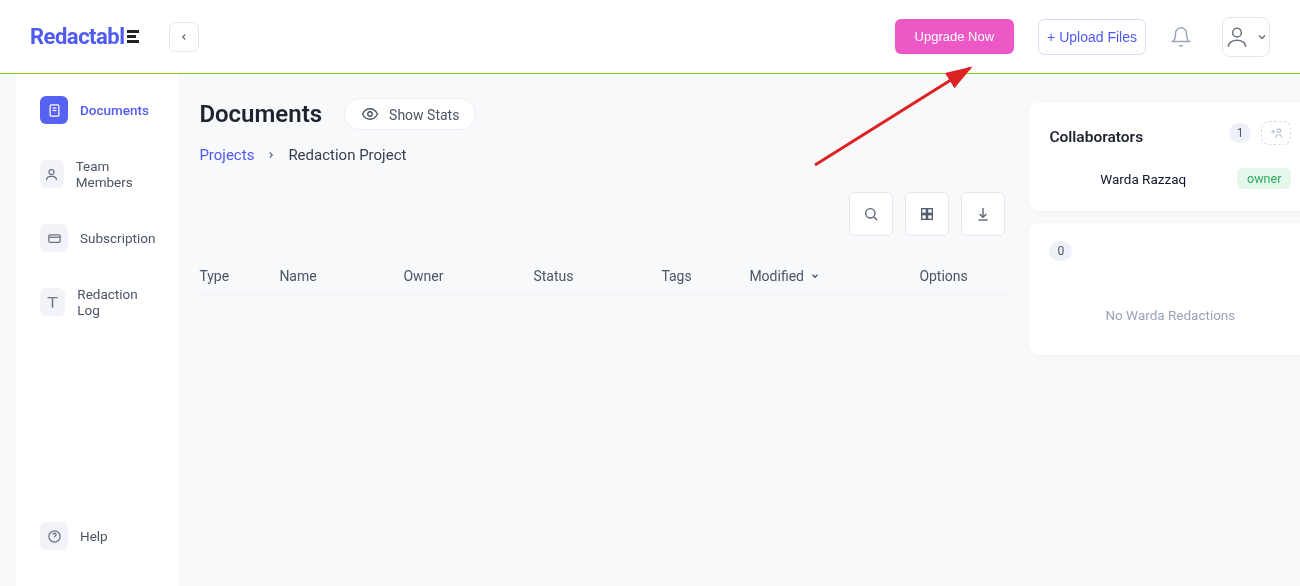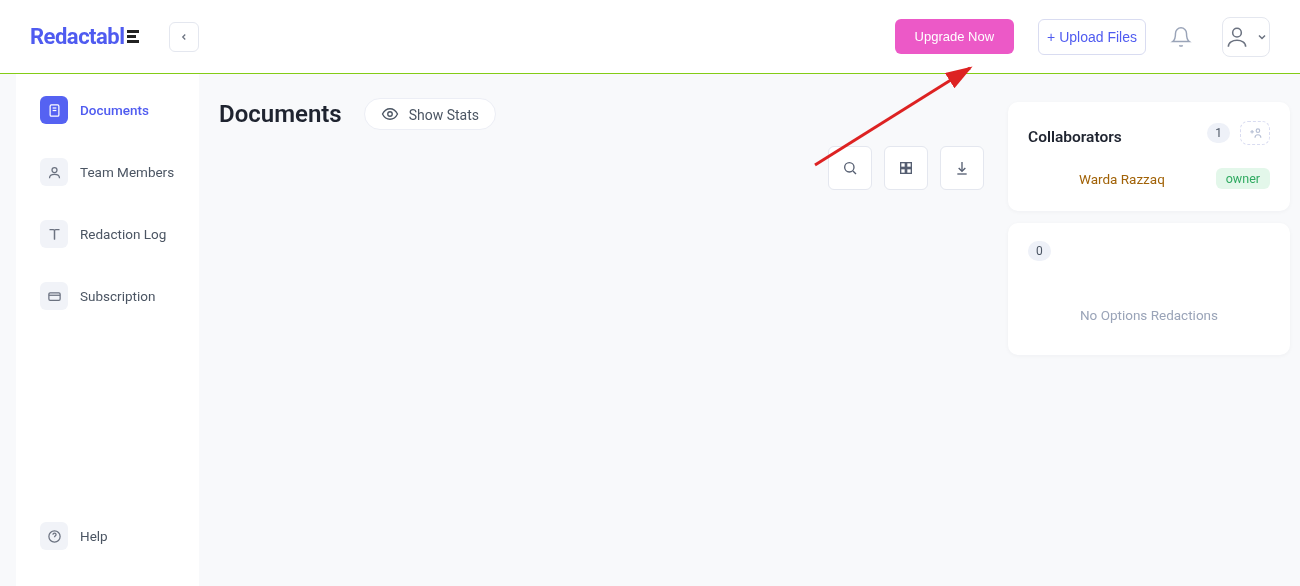--- a/index.html
+++ b/index.html
@@ -233,21 +233,21 @@
     border: 1px dashed #d9dcf1;
     border-radius: 8px;
     display: flex; align-items: center; justify-content: center;
     color: #b6bfd4;
     cursor: pointer;
   }
   .collab-row {
     display: flex; align-items: center;
     font-size: 13.5px;
   }
-  .collab-name { flex: 1; color: #a16207; text-align: center;}
+  .collab-name { flex: 1; color: #0f172a; text-align: center;}
   .owner-tag {
     background: #e3f7ea;
     color: #2faa61;
     border-radius: 6px;
     padding: 3px 10px;
     font-size: 12.5px;
   }
   .recent-empty {
     text-align: center;
     color: #9aa4b8;
@@ -315,34 +315,34 @@
           <svg width="15" height="15" viewBox="0 0 24 24" fill="none" stroke="currentColor" stroke-width="2">
             <circle cx="12" cy="8" r="4"></circle>
             <path d="M4 21c0-4 4-6 8-6s8 2 8 6"></path>
           </svg>
         </span>
       <span class="label">Team Members</span>
     </div>
     <div class="side-item">
       <span class="ibox">
           <svg width="15" height="15" viewBox="0 0 24 24" fill="none" stroke="currentColor" stroke-width="2">
-            <path d="M4 4h6a2 2 0 012 2v14"></path>
-            <path d="M20 4h-6a2 2 0 00-2 2v14"></path>
+            <rect x="3" y="6" width="18" height="12" rx="2"></rect>
+            <line x1="3" y1="10" x2="21" y2="10"></line>
           </svg>
         </span>
-      <span class="label">Redaction Log</span>
+      <span class="label">Subscription</span>
     </div>
     <div class="side-item">
       <span class="ibox">
           <svg width="15" height="15" viewBox="0 0 24 24" fill="none" stroke="currentColor" stroke-width="2">
-            <rect x="3" y="6" width="18" height="12" rx="2"></rect>
-            <line x1="3" y1="10" x2="21" y2="10"></line>
+            <path d="M4 4h6a2 2 0 012 2v14"></path>
+            <path d="M20 4h-6a2 2 0 00-2 2v14"></path>
           </svg>
         </span>
-      <span class="label">Subscription</span>
+      <span class="label">Redaction Log</span>
     </div>
     <div class="side-spacer"></div>
     <div class="side-item">
       <span class="ibox">
           <svg width="15" height="15" viewBox="0 0 24 24" fill="none" stroke="currentColor" stroke-width="2">
             <circle cx="12" cy="12" r="9"></circle>
             <path d="M9.5 9a2.5 2.5 0 115 0c0 1.5-2.5 2-2.5 4"></path>
             <line x1="12" y1="17" x2="12" y2="17.1"></line>
           </svg>
         </span>
@@ -355,20 +355,27 @@
       <div class="page-head">
         <div class="page-title">Documents</div>
         <div class="show-stats">
           <svg width="18" height="18" viewBox="0 0 24 24" fill="none" stroke="#4b5563" stroke-width="1.8">
               <path d="M2 12s3.5-7 10-7 10 7 10 7-3.5 7-10 7S2 12 2 12z"></path>
               <circle cx="12" cy="12" r="3"></circle>
             </svg>
           <span>Show Stats</span>
         </div>
       </div>
+      <div class="breadcrumb">
+        <span class="crumb-link">Projects</span>
+        <svg width="10" height="10" viewBox="0 0 24 24" fill="none" stroke="#6b7280" stroke-width="3">
+            <polyline points="9 18 15 12 9 6"></polyline>
+          </svg>
+        <span class="crumb-current">Redaction Project</span>
+      </div>
 
       <div class="toolbar">
         <div class="tbtn">
           <svg width="16" height="16" viewBox="0 0 24 24" fill="none" stroke="currentColor" stroke-width="2">
               <circle cx="11" cy="11" r="7"></circle>
               <line x1="21" y1="21" x2="16.5" y2="16.5"></line>
             </svg>
         </div>
         <div class="tbtn">
           <svg width="16" height="16" viewBox="0 0 24 24" fill="none" stroke="currentColor" stroke-width="2">
@@ -380,20 +387,34 @@
         </div>
         <div class="tbtn">
           <svg width="16" height="16" viewBox="0 0 24 24" fill="none" stroke="currentColor" stroke-width="2">
               <path d="M12 3v12"></path>
               <polyline points="7 12 12 17 17 12"></polyline>
               <path d="M5 21h14"></path>
             </svg>
         </div>
       </div>
 
+      <div class="thead">
+        <div class="th-type">Type</div>
+        <div class="th-name">Name</div>
+        <div class="th-owner">Owner</div>
+        <div class="th-status">Status</div>
+        <div class="th-tags">Tags</div>
+        <div class="th-modified">
+          <span>Modified</span>
+          <svg width="10" height="10" viewBox="0 0 24 24" fill="none" stroke="#4b5563" stroke-width="3">
+              <polyline points="6 9 12 15 18 9"></polyline>
+            </svg>
+        </div>
+        <div class="th-options">Options</div>
+      </div>
     </div>
 
     <div class="right">
       <div class="panel">
         <div class="panel-head">
           <span class="panel-title">Collaborators</span>
           <span class="badge">1</span>
           <span class="add-collab">
             <svg width="16" height="14" viewBox="0 0 24 24" fill="none" stroke="currentColor" stroke-width="2">
                 <line x1="4" y1="10" x2="10" y2="10"></line>
@@ -406,21 +427,21 @@
         <div class="collab-row">
           <span class="collab-name">Warda Razzaq</span>
           <span class="owner-tag">owner</span>
         </div>
       </div>
 
       <div class="panel">
         <div class="panel-head">
           <span class="badge">0</span>
         </div>
-        <div class="recent-empty">No Options Redactions</div>
+        <div class="recent-empty">No Warda Redactions</div>
       </div>
     </div>
   </div>
 </div>
 
 <svg class="arrow" width="180" height="110">
   <defs>
     <marker id="ah" markerWidth="10" markerHeight="10" refX="8" refY="3" orient="auto">
       <path d="M0,0 L9,3 L0,6 Z" fill="#d22"></path>
     </marker>

